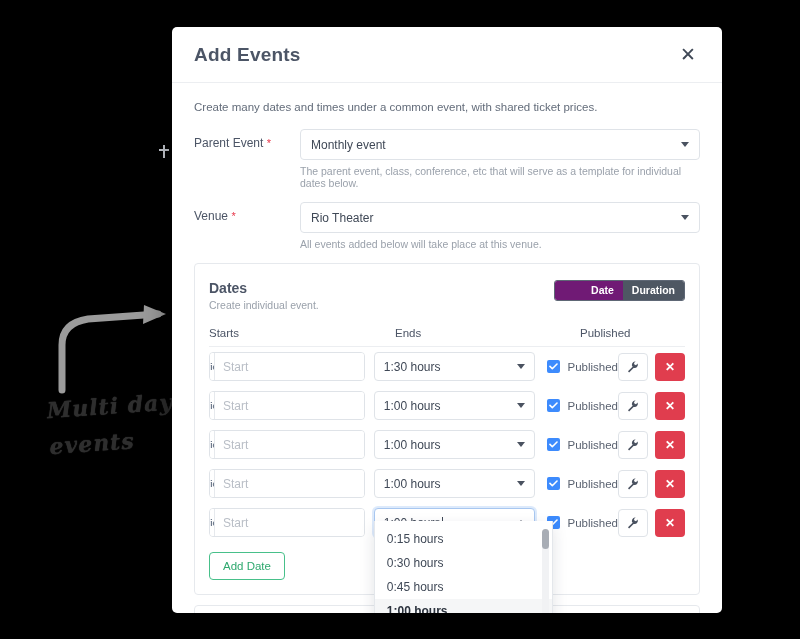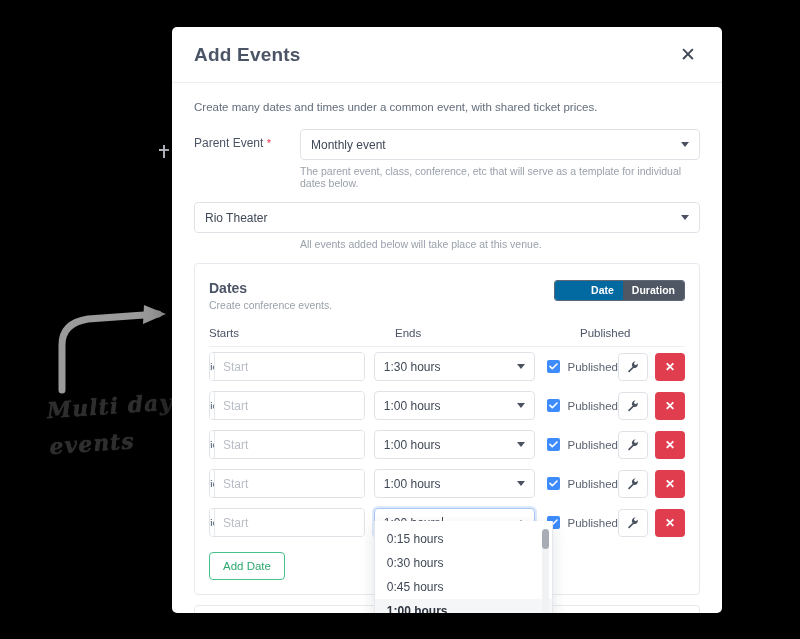--- a/index.html
+++ b/index.html
@@ -88,21 +88,21 @@
   .card-sub { font-size: 10.5px; color: #9aa1ab; margin-top: 3px; }
 
   .seg {
     margin-left: auto; display: flex; border-radius: 3px; overflow: hidden;
     border: 1px solid #5e6775;
   }
   .seg span {
     font-size: 10.5px; font-weight: 700; color: #ffffff;
     padding: 3px 9px; line-height: 13px; cursor: pointer;
   }
-  .seg .seg-off { background: #0369a1; padding-left: 36px; }
+  .seg .seg-off { background: #701a75; padding-left: 36px; }
   .seg .seg-on  { background: #4e5763; }
 
   
   .tbl { margin-top: 16px; }
   .tbl-head { display: flex; padding-bottom: 7px; border-bottom: 1px solid #eceef1; }
   .th { font-size: 11.5px; font-weight: 400; color: #4c5566; }
   .th-starts { width: 186px; }
   .th-ends { width: 185px; }
   .th-pub { flex: 1; }
 
@@ -231,34 +231,38 @@
         <div class="form-control-wrap">
           <div class="select-box">
             <span>Monthly event</span>
             <span class="select-caret"></span>
           </div>
         </div>
       </div>
       <div class="help-text" style="margin-left:106px">The parent event, class, conference, etc that will serve as a template for individual dates below.</div>
 
       <div class="form-row">
+        <div class="form-label">
+          <span>Venue</span>
+          <span class="req">*</span>
+        </div>
         <div class="form-control-wrap">
           <div class="select-box">
             <span>Rio Theater</span>
             <span class="select-caret"></span>
           </div>
         </div>
       </div>
       <div class="help-text" style="margin-left:106px">All events added below will take place at this venue.</div>
 
       <div class="card">
         <div class="card-head">
           <div>
             <div class="card-title">Dates</div>
-            <div class="card-sub">Create conference events.</div>
+            <div class="card-sub">Create individual event.</div>
           </div>
           <div class="seg">
             <span class="seg-off">Date</span>
             <span class="seg-on">Duration</span>
           </div>
         </div>
 
         <div class="tbl">
           <div class="tbl-head">
             <div class="th th-starts">Starts</div>

